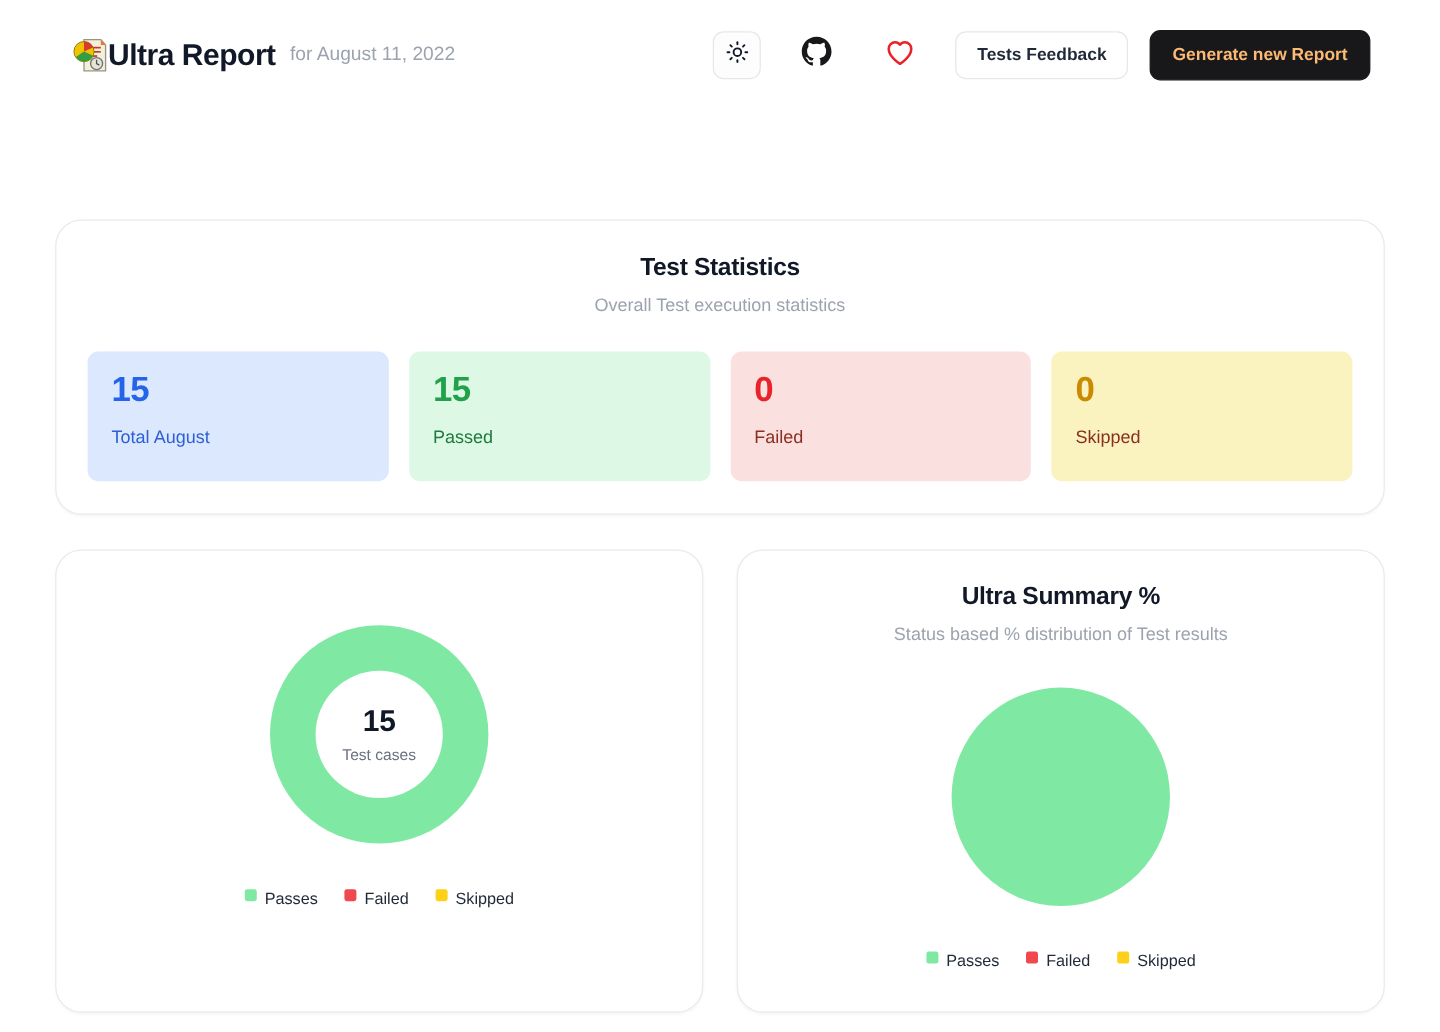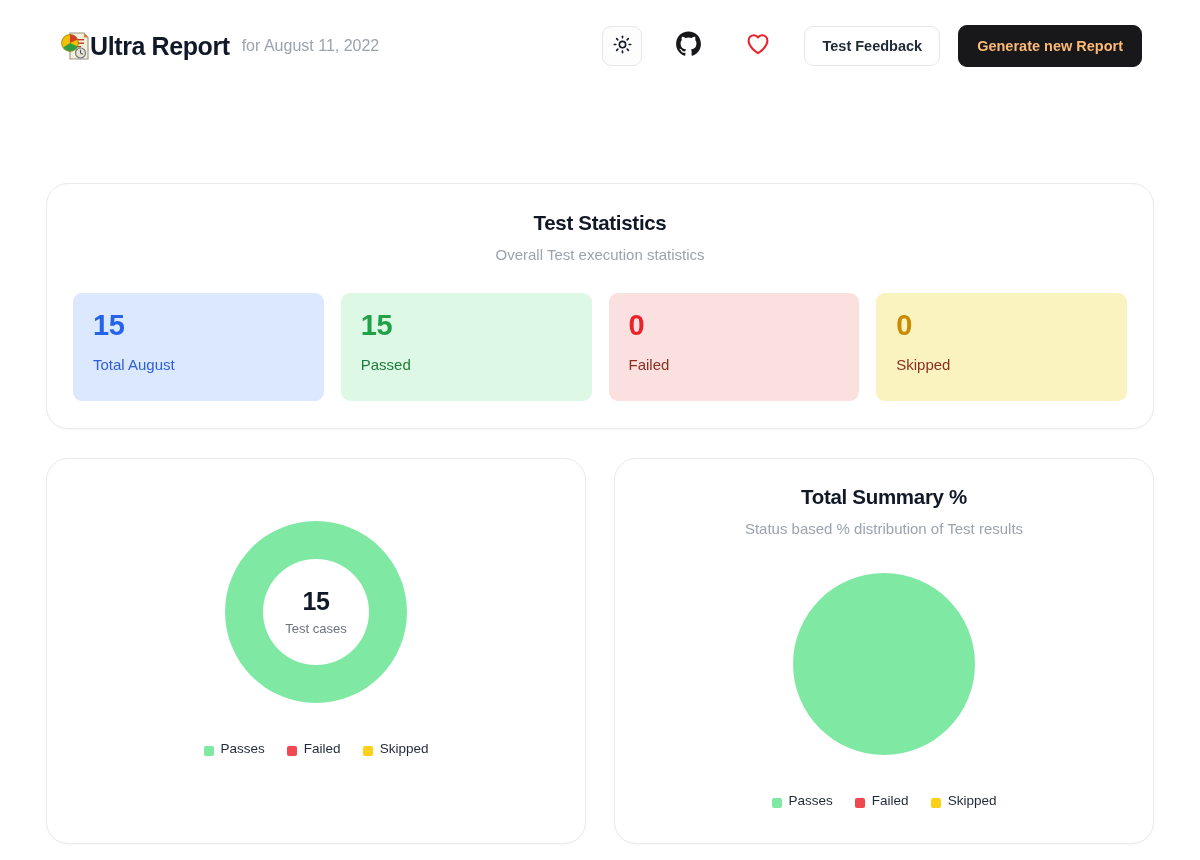--- a/index.html
+++ b/index.html
@@ -221,21 +221,21 @@
 
   .legend {
     display: flex;
     align-items: center;
     justify-content: center;
     gap: 22px;
     margin-top: 20px;
   }
   .legend-item {
     display: flex;
-    align-items: flex-end;
+    align-items: flex-start;
     gap: 7px;
     cursor: pointer;
   }
   .legend-swatch {
     width: 10px;
     height: 10px;
     border-radius: 2px;
     flex: none;
   }
   .legend-label {
@@ -300,21 +300,21 @@
     <div class="icon-plain">
       <span>
         <svg width="24" height="22" viewBox="0 0 24 22" fill="none" stroke="#e8232a" stroke-width="2.1" stroke-linejoin="round">
           <path d="M12 20.2S2.6 14.3 2.6 7.8C2.6 4.6 5 2.2 8 2.2c2 0 3.3 1.1 4 2.1.7-1 2-2.1 4-2.1 3 0 5.4 2.4 5.4 5.6 0 6.5-9.4 12.4-9.4 12.4z"></path>
         </svg>
       </span>
     </div>
 
     <div class="gap-c"></div>
 
-    <button class="btn btn-light">Test Feedback</button>
+    <button class="btn btn-light">Tests Feedback</button>
 
     <div class="gap-d"></div>
 
     <button class="btn btn-dark">Generate new Report</button>
   </div>
 </div>
 
 <div class="page">
 
   <div class="card stats-card">
@@ -364,21 +364,21 @@
           <span class="legend-label">Failed</span>
         </div>
         <div class="legend-item">
           <span class="legend-swatch" id="sw-c2" style="background: rgb(252, 209, 23);"></span>
           <span class="legend-label">Skipped</span>
         </div>
       </div>
     </div>
 
     <div class="card chart-card">
-      <div class="card-title">Total Summary %</div>
+      <div class="card-title">Ultra Summary %</div>
       <div class="card-subtitle">Status based % distribution of Test results</div>
 
       <div class="chart-area">
         <div class="pie" id="pie-full" style="background: conic-gradient(rgb(127, 233, 164) 0deg, rgb(127, 233, 164) 360deg);"></div>
       </div>
 
       <div class="legend">
         <div class="legend-item">
           <span class="legend-swatch" id="sw-p0" style="background: rgb(127, 233, 164);"></span>
           <span class="legend-label">Passes</span>

